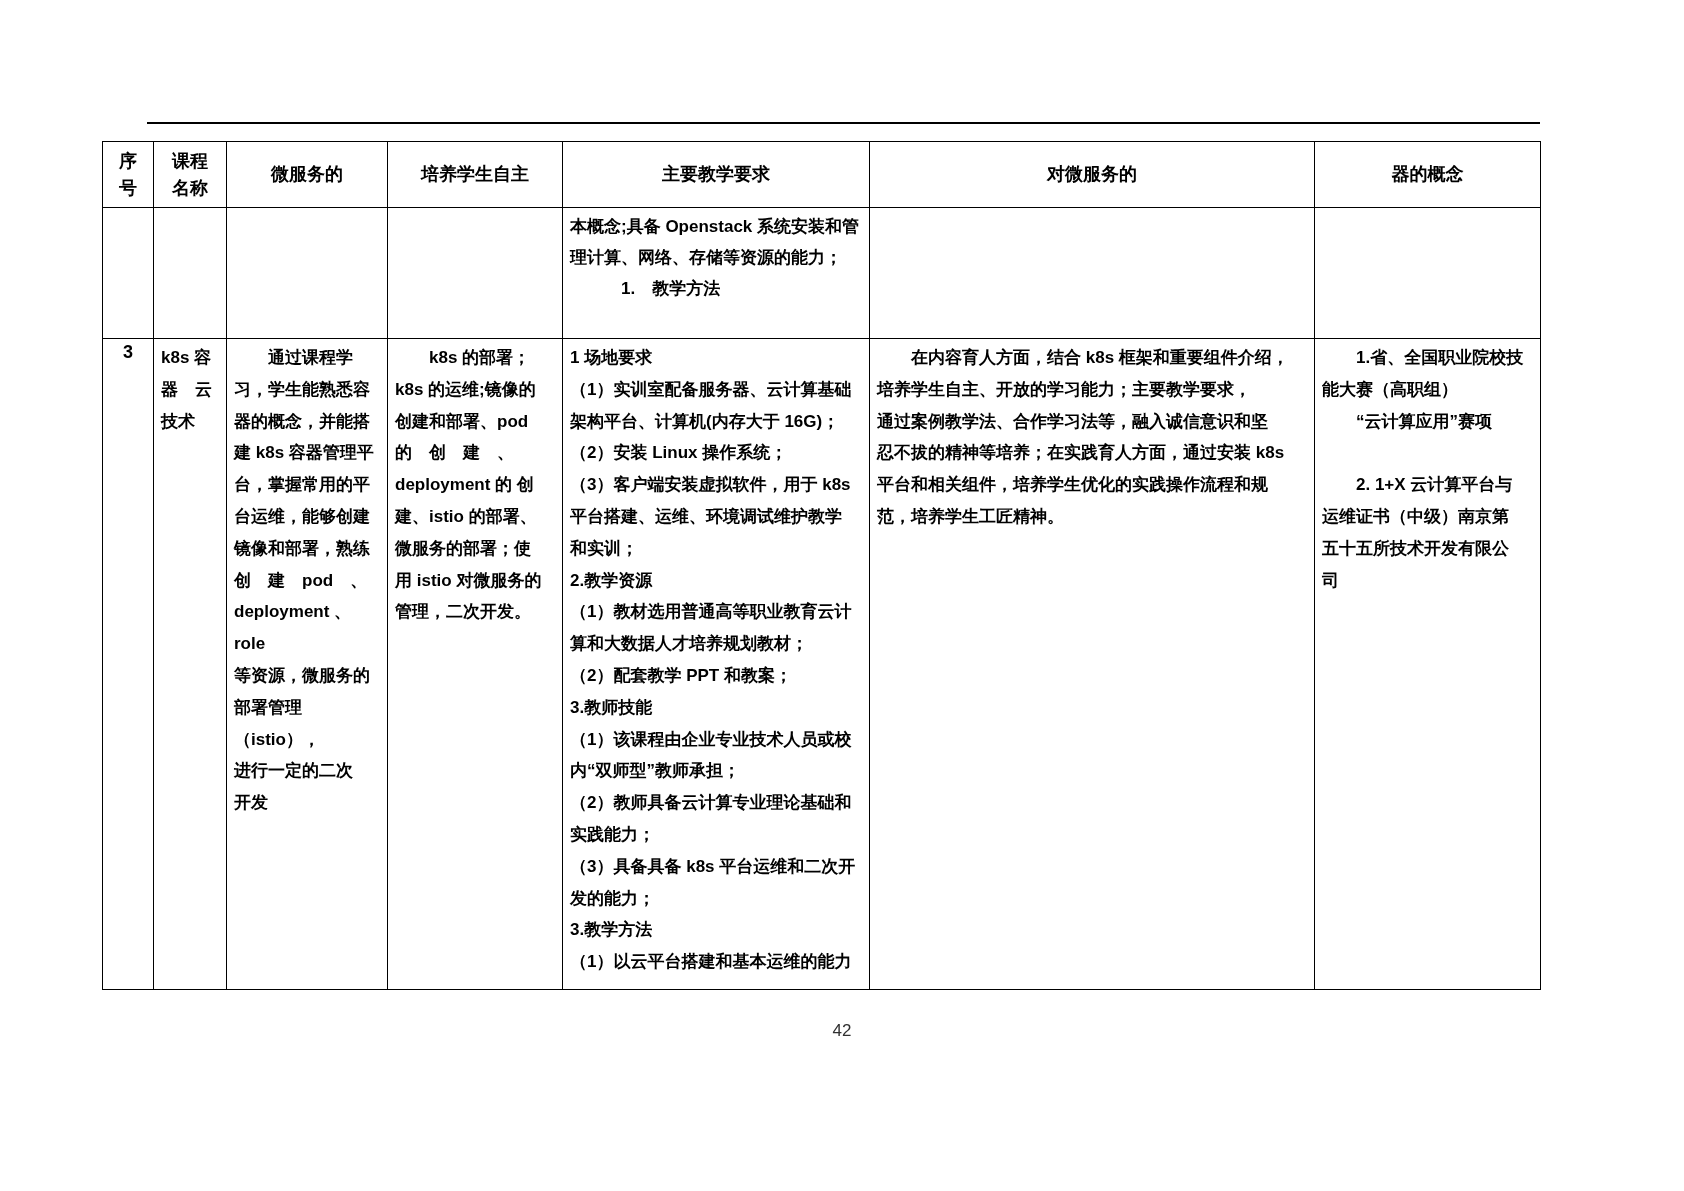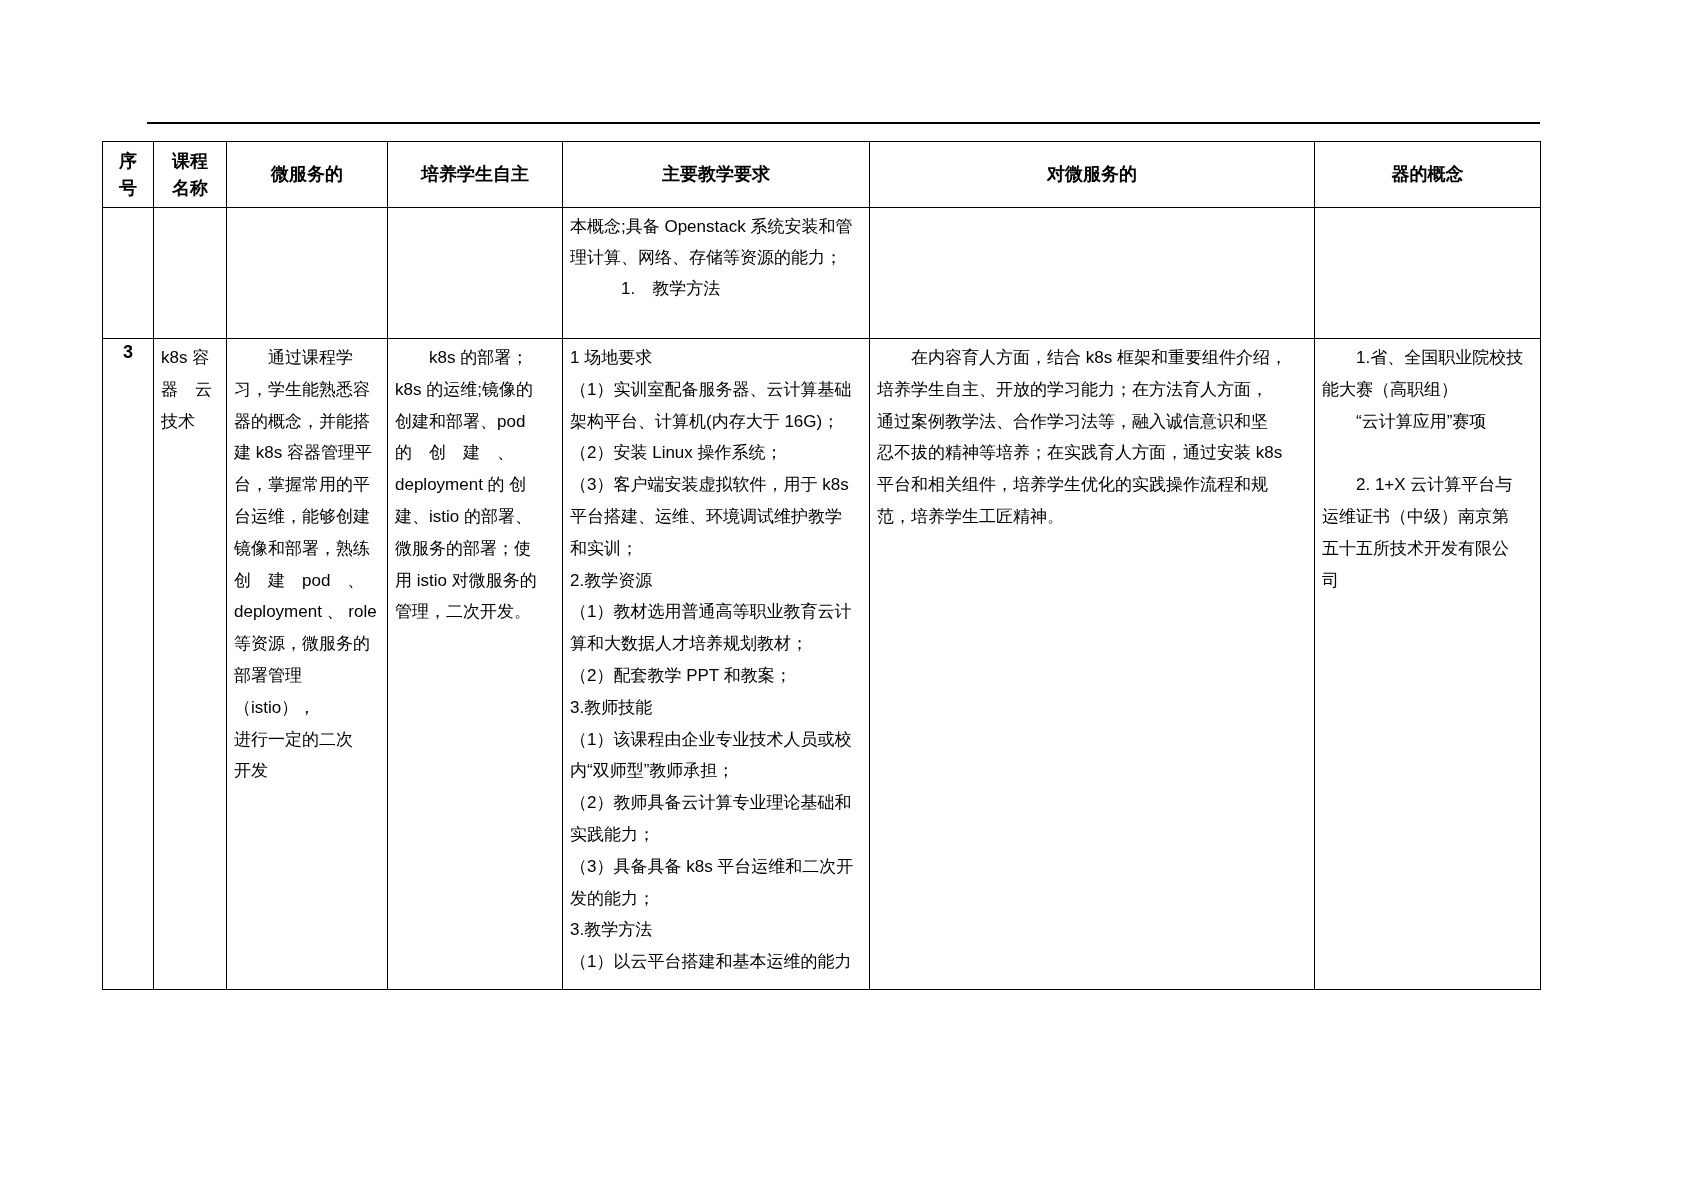--- a/index.html
+++ b/index.html
@@ -49,20 +49,21 @@
     line-height: 27px;
     text-align: center;
     vertical-align: middle;
     white-space: pre-line;
   }
   .cell {
     font-size: 17px;
     line-height: 31.8px;
     white-space: pre-line;
     text-align: left;
+    font-weight: bold;
   }
   tr.row-cont .cell {
     line-height: 31px;
   }
   td.seq-cell {
     text-align: center;
     font-weight: bold;
     font-size: 18px;
     padding-top: 36px;
   }
@@ -186,34 +187,35 @@
 内“双师型”教师承担；
 （2）教师具备云计算专业理论基础和
 实践能力；
 （3）具备具备 k8s 平台运维和二次开
 发的能力；
 3.教学方法
 （1）以云平台搭建和基本运维的能力</div>
           </td>
         <td>
             <div class="cell">　　在内容育人方面，结合 k8s 框架和重要组件介绍，
-培养学生自主、开放的学习能力；在方法育人方面，
+培养学生自主、开放的学习能力；主要教学要求，
 通过案例教学法、合作学习法等，融入诚信意识和坚
 忍不拔的精神等培养；在实践育人方面，通过安装 k8s
 平台和相关组件，培养学生优化的实践操作流程和规
 范，培养学生工匠精神。</div>
           </td>
         <td>
             <div class="cell">　　1.省、全国职业院校技
 能大赛（高职组）
 　　“云计算应用”赛项
 
 　　2. 1+X 云计算平台与
 运维证书（中级）南京第
 五十五所技术开发有限公
 司</div>
           </td>
       </tr>
     </tbody>
   </table>
 
+  <div class="page-number">42</div>
 
 </div>
 
 </body></html>

